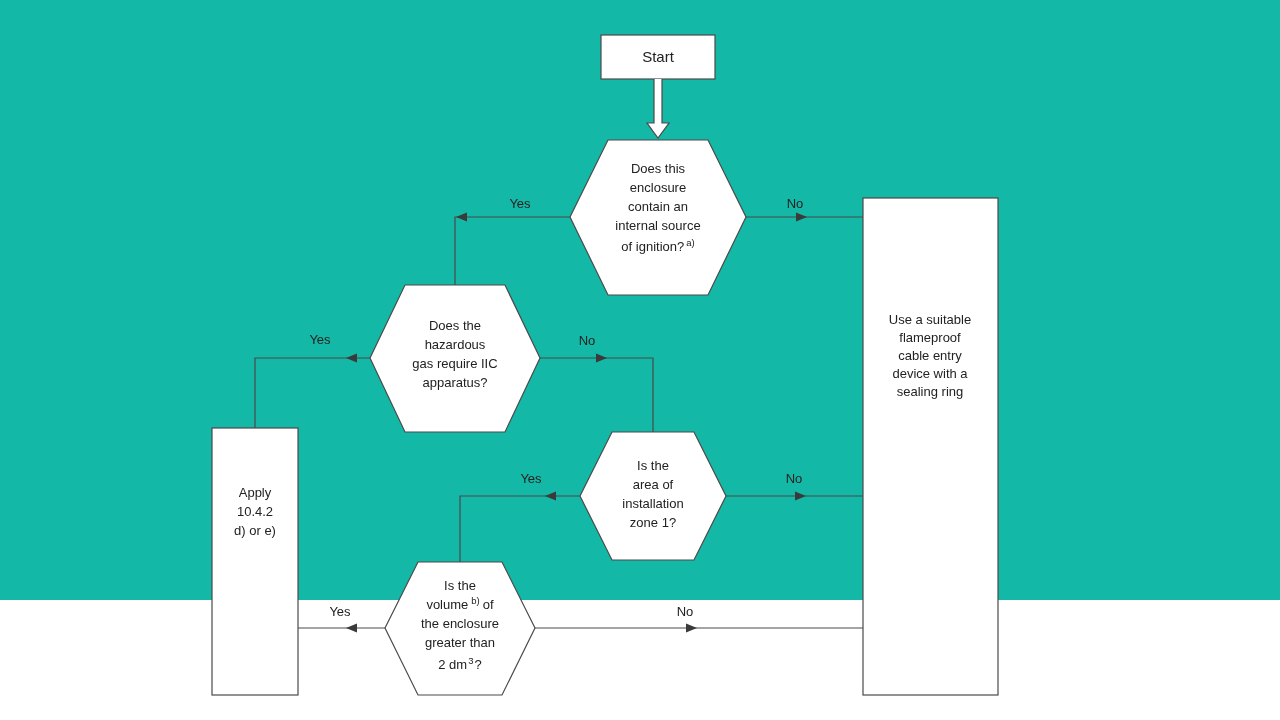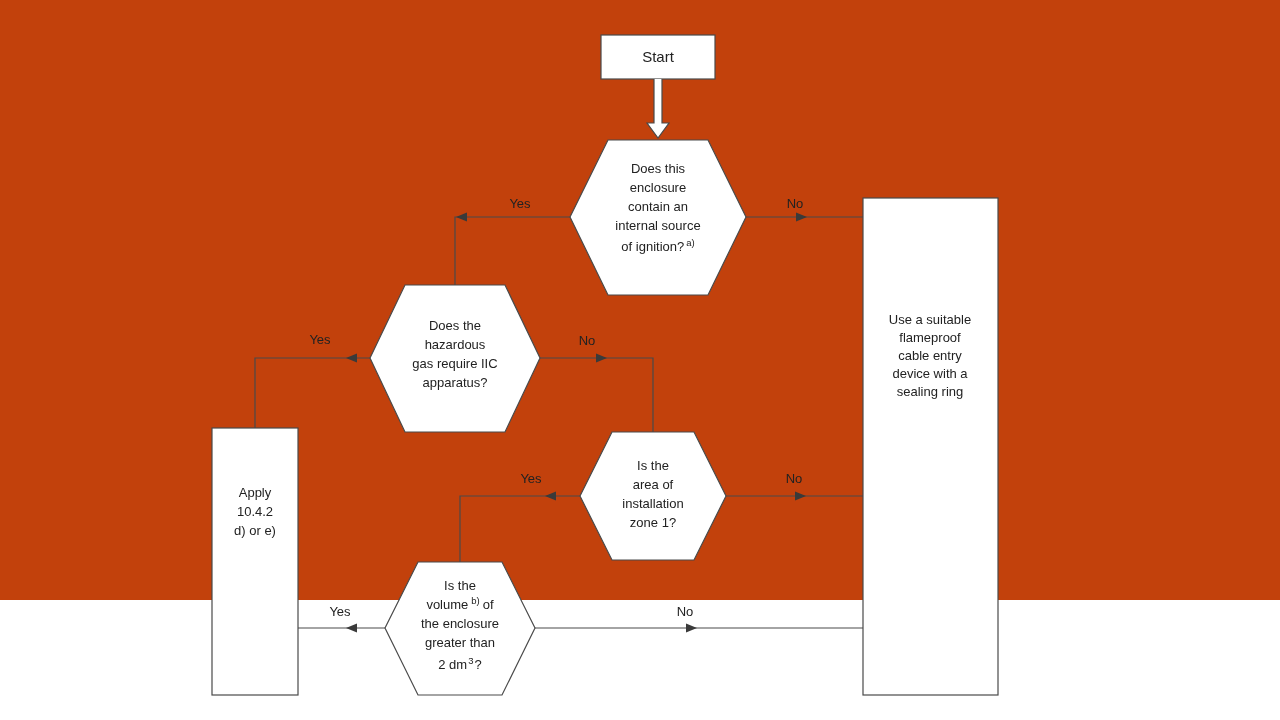--- a/index.html
+++ b/index.html
@@ -7,21 +7,21 @@
     padding: 0;
     background: #ffffff;
     width: 1280px;
     height: 720px;
     overflow: hidden;
   }
   .stage {
     position: relative;
     width: 1280px;
     height: 600px;
-    background: #c2410c;
+    background: #14b8a6;
   }
   svg text {
     font-family: "Liberation Sans", "DejaVu Sans", sans-serif;
     fill: #222222;
   }
   .edge {
     fill: none;
     stroke: #4a4a4a;
     stroke-width: 1.2;
   }

